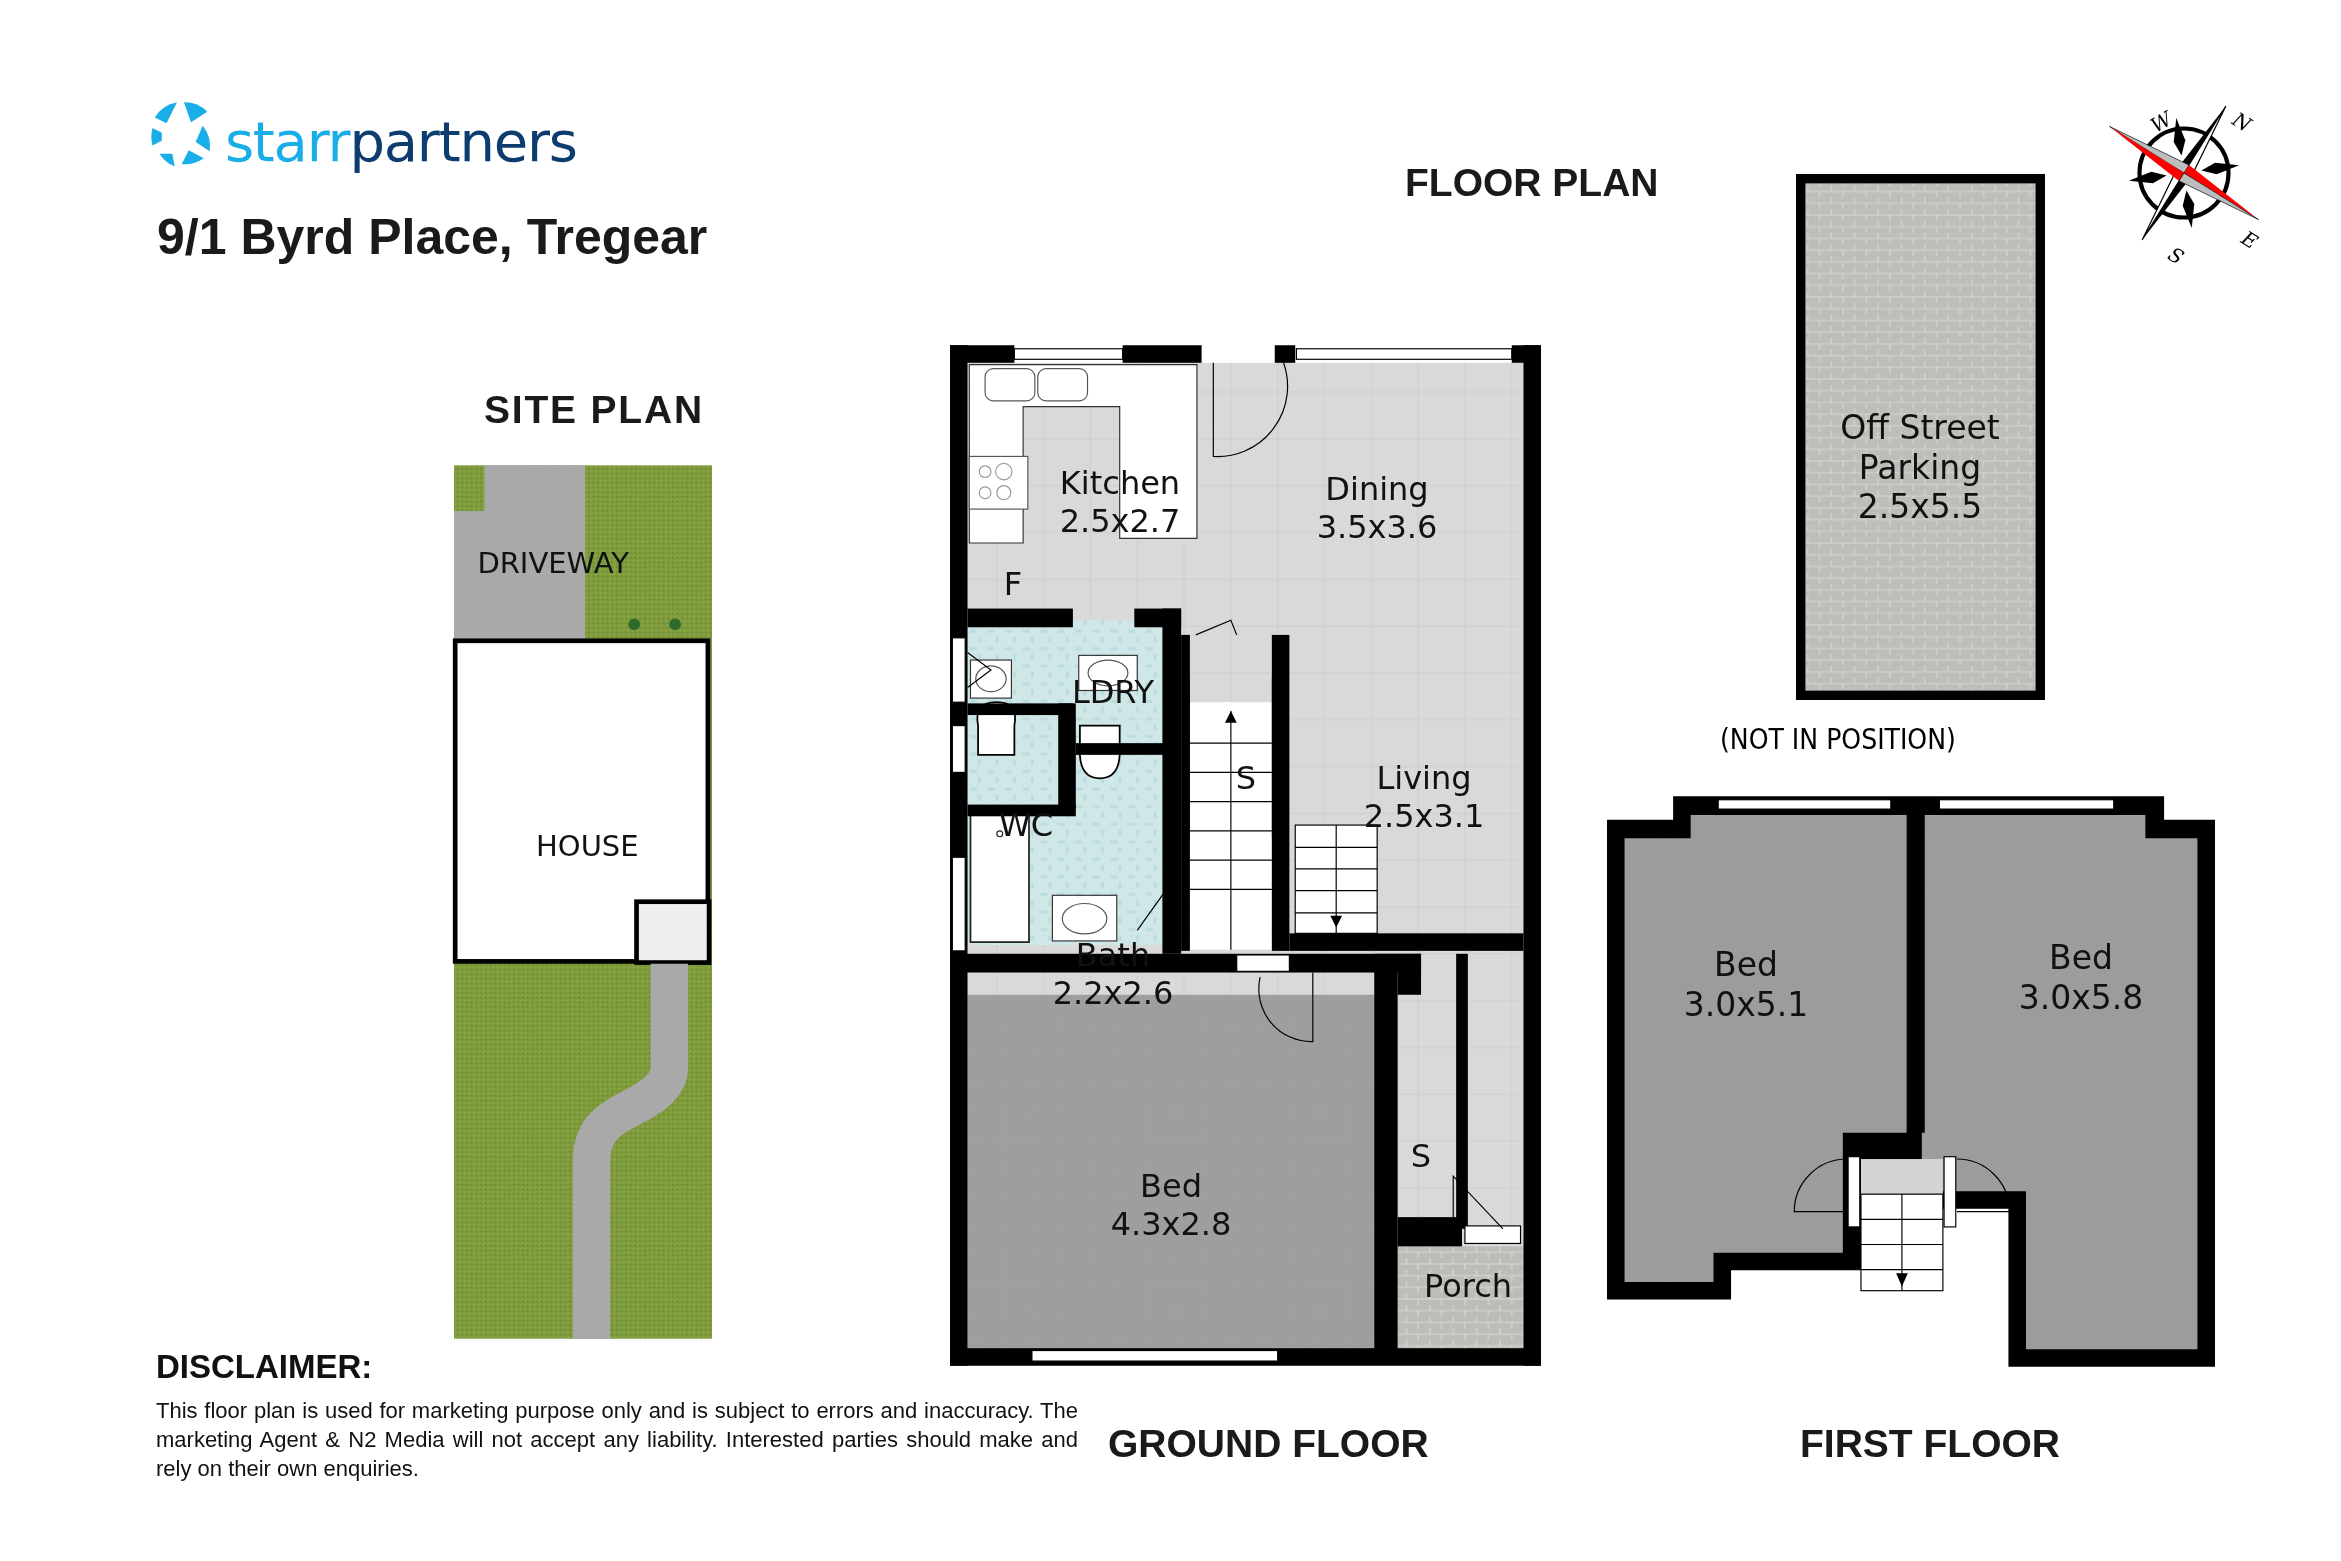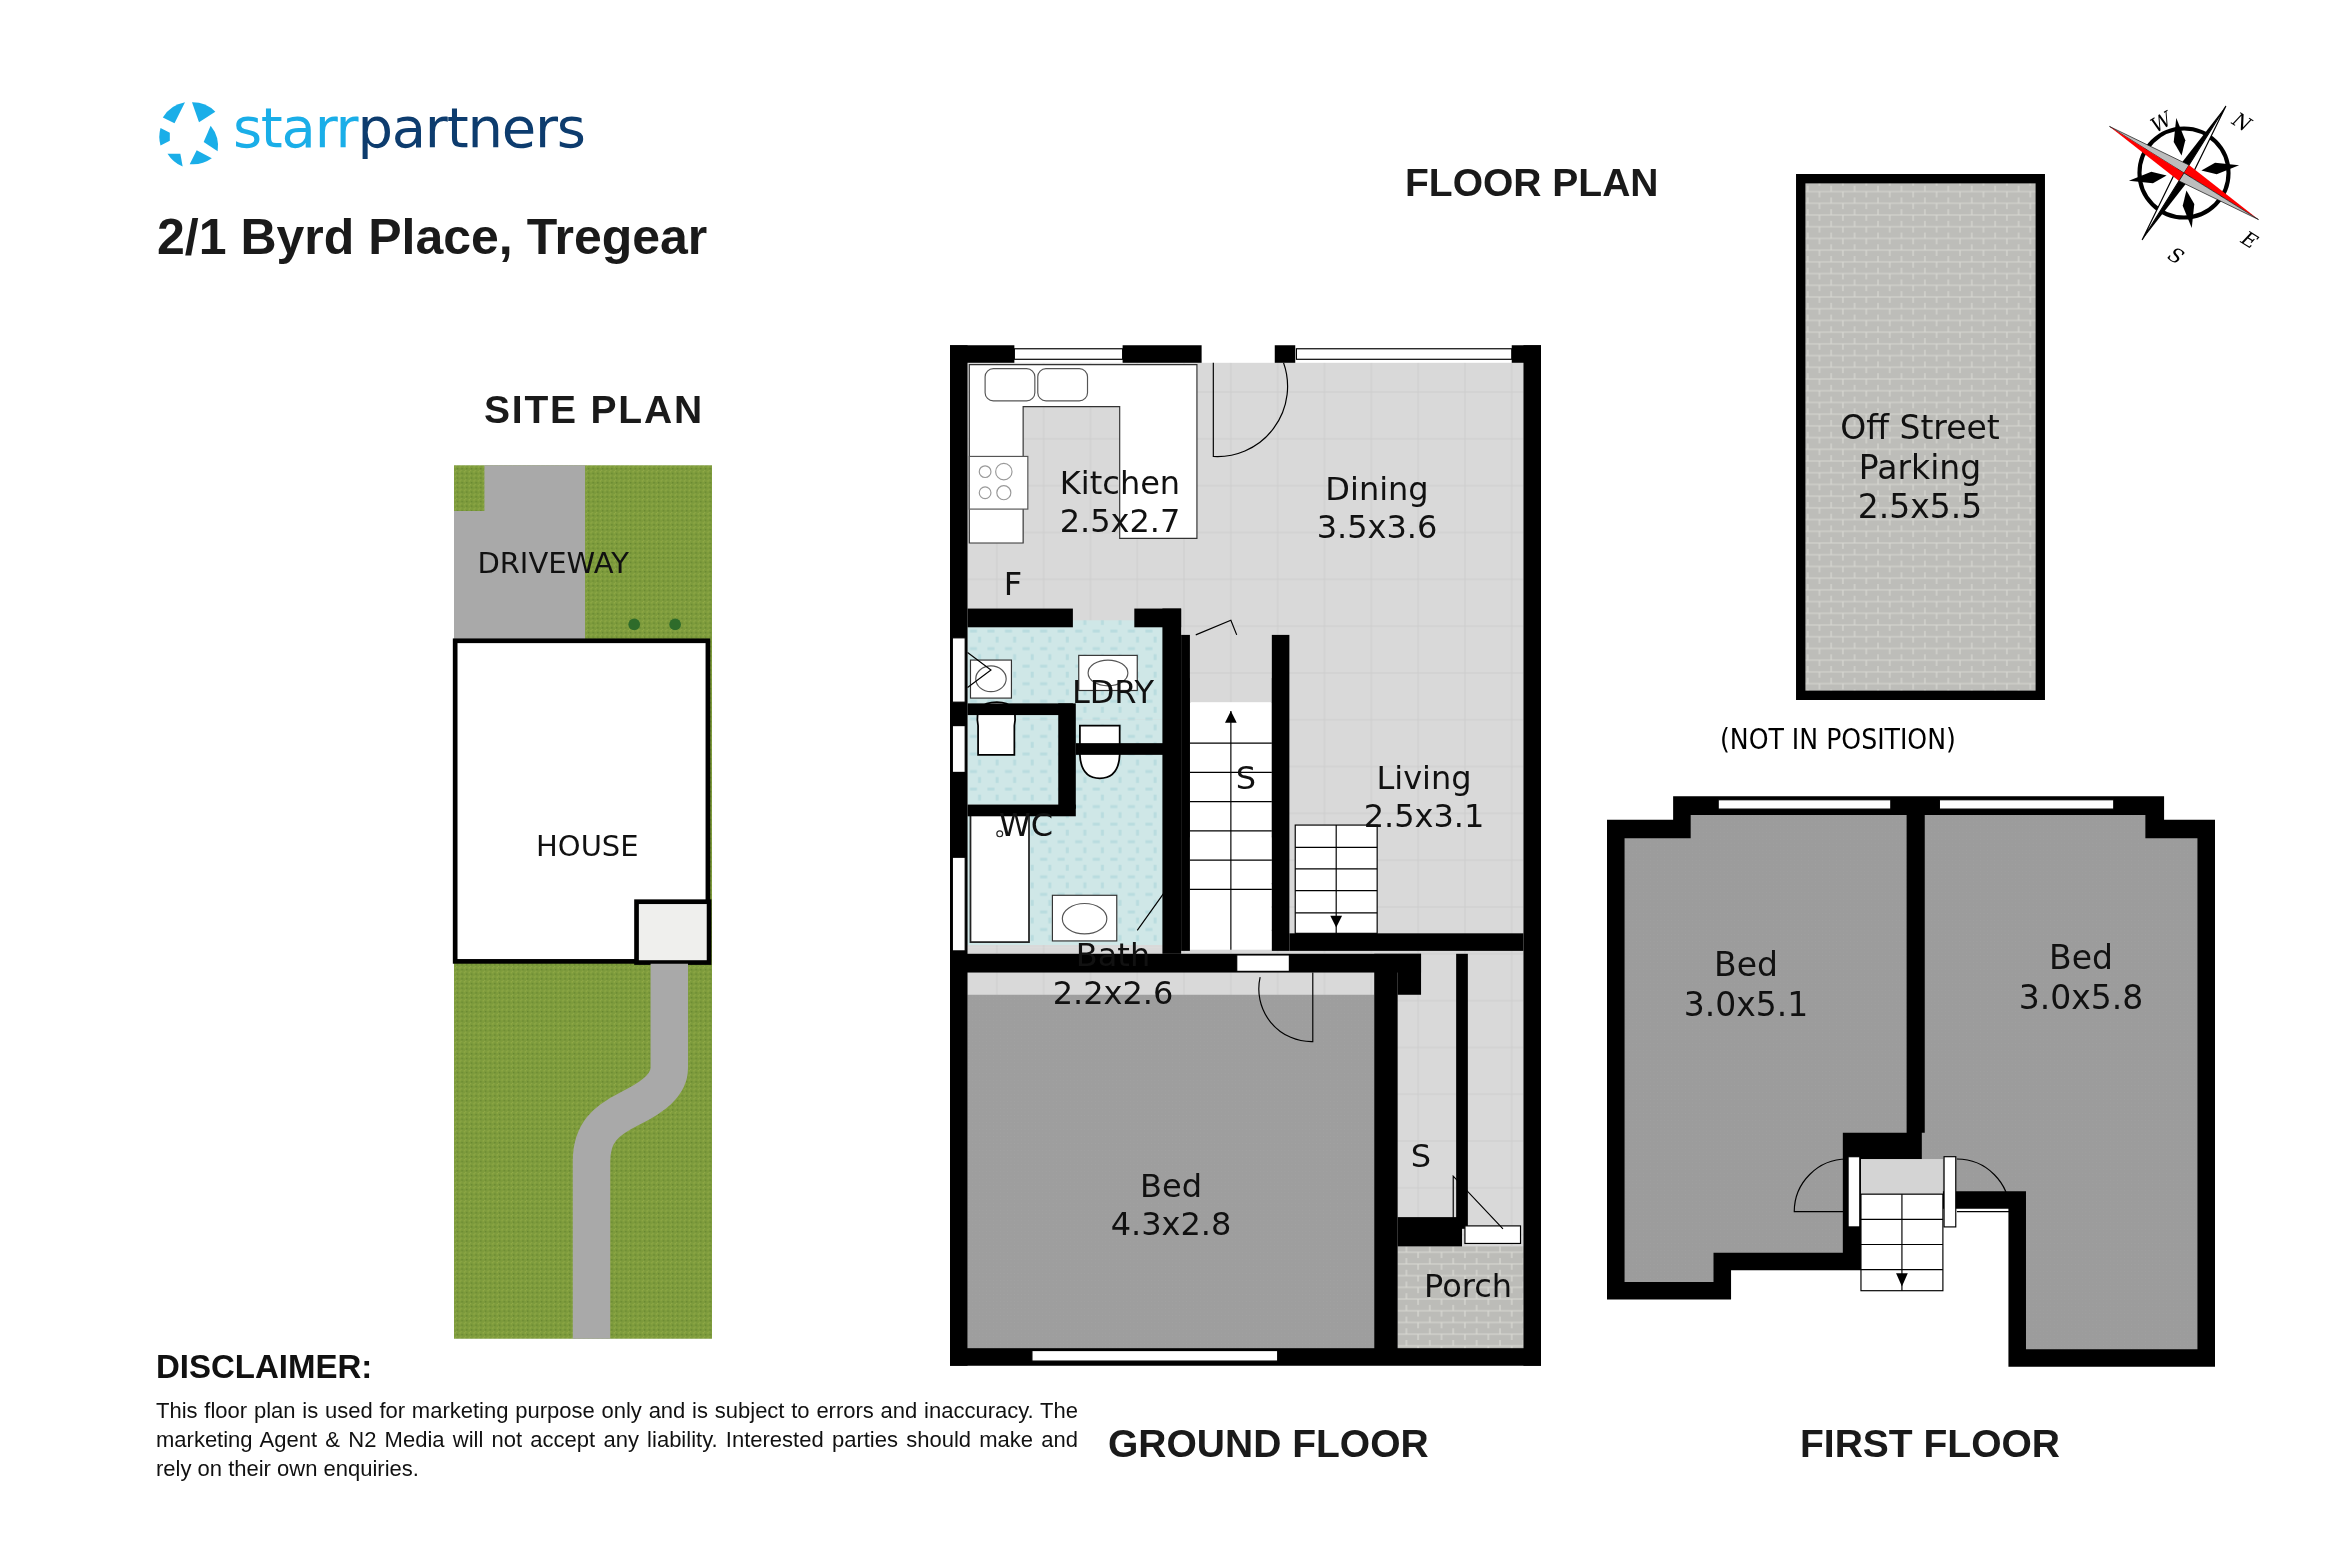--- a/index.html
+++ b/index.html
@@ -1,18 +1,18 @@
 <!DOCTYPE html>
 <html style="font-size:9.4px"><head>
 <meta charset="utf-8">
 <style>
   html, body { margin:0; padding:0; background:#ffffff; }
   body { width:2342px; height:1562px; position:relative; overflow:hidden; font-family:"Liberation Sans", sans-serif; color:#111; }
   .abs { position:absolute; }
-  .logo { left:157px; top:100px; height:70px; display:flex; align-items:flex-start; }
+  .logo { left:149px; top:100px; height:70px; display:flex; align-items:flex-end; }
   .logo-mark { width:70px; height:70px; }
   .logo-text { font-family:"DejaVu Sans", sans-serif; font-size:56px; letter-spacing:-1.2px; margin-left:5.9px; line-height:1; }
   .logo-starr { color:#1aaee8; }
   .logo-partners { color:#0d3c6e; }
   .address { left:157px; top:208px; font-size:50px; font-weight:bold; color:#1a1a1a; letter-spacing:0px; }
   .heading { font-weight:bold; color:#1a1a1a; font-size:39px; }
   .site-title { left:484px; top:388px; letter-spacing:1.8px; }
   .floor-title { left:1405px; top:161px; }
   .ground-title { left:1108px; top:1422px; }
   .first-title { left:1800px; top:1422px; }
@@ -33,21 +33,21 @@
     <path d="M6 48 A56 56 0 0 0 6 78 L22 70 L22 56 Z" fill="#1aaee8"></path>
     <path d="M92 44 A56 56 0 0 1 104 88 L80 72 Z" fill="#1aaee8"></path>
     <path d="M18 92 A56 56 0 0 0 44 114 L40 92 Z" fill="#1aaee8"></path>
     <path d="M56 110 A56 56 0 0 0 94 100 L68 86 Z" fill="#1aaee8"></path>
   </svg>
   <span class="logo-text">
     <span class="logo-starr">starr</span><span class="logo-partners">partners</span>
   </span>
 </div>
 
-<div class="abs address">2/1 Byrd Place, Tregear</div>
+<div class="abs address">9/1 Byrd Place, Tregear</div>
 
 <div class="abs heading site-title">SITE PLAN</div>
 <div class="abs heading floor-title">FLOOR PLAN</div>
 <div class="abs heading ground-title">GROUND FLOOR</div>
 <div class="abs heading first-title">FIRST FLOOR</div>
 
 <div class="abs" style="left:2096px; top:91px; width:176px; height:164px;">
   <svg width="176" height="164" viewBox="0 0 300 280">
     <g transform="translate(150,140)">
       <circle r="76" fill="none" stroke="#000" stroke-width="7"></circle>

